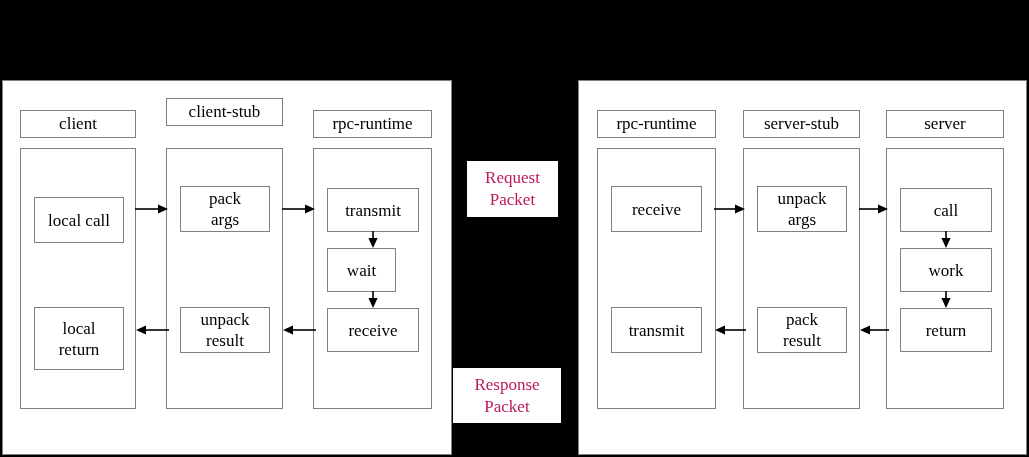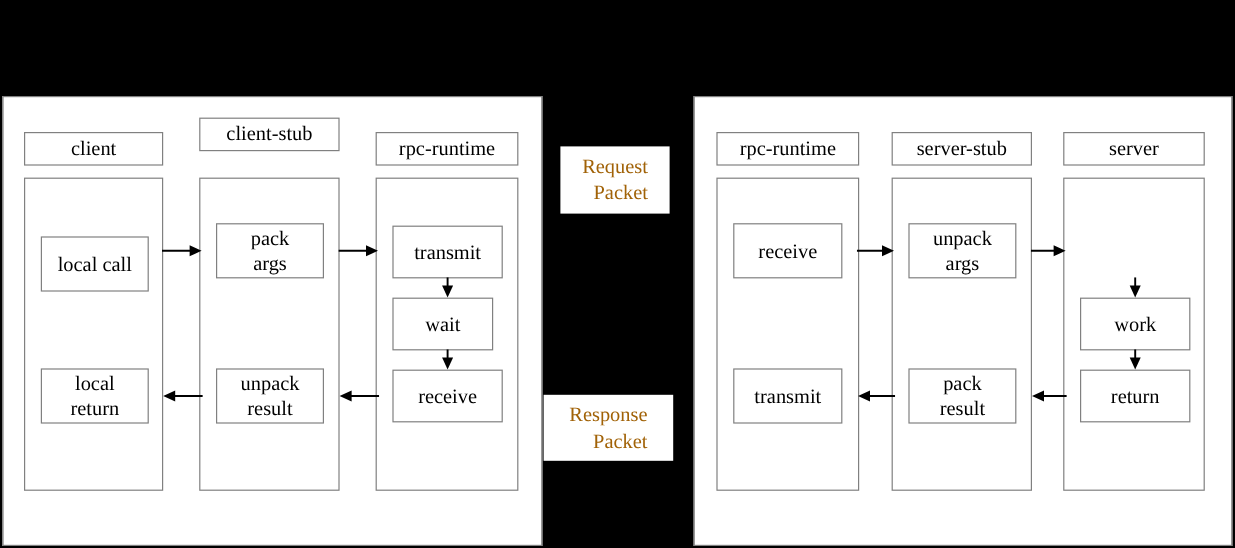--- a/index.html
+++ b/index.html
@@ -64,24 +64,25 @@
   }
 
   
   .packet {
     position: absolute;
     background: #ffffff;
     box-sizing: border-box;
     display: flex;
     align-items: center;
     justify-content: center;
-    text-align: right;
+    text-align: center;
     font-size: 17px;
     line-height: 22px;
-    color: #a16207;
+    color: #be185d;
+    margin-top: 39px;
   }
 
   
   .arrow { position: absolute; }
   .arrow svg { display: block; }
 </style>
 </head>
 <body>
 
 <div id="screen">
@@ -92,21 +93,21 @@
     <div class="col-header" style="left:163px; top:17px; width:117px;">client-stub</div>
     <div class="col-header" style="left:310px; top:29px; width:119px;">rpc-runtime</div>
 
     <div class="col-body" style="left:17px; top:67px; width:116px; height:261px;"></div>
     <div class="col-body" style="left:163px; top:67px; width:117px; height:261px;"></div>
     <div class="col-body" style="left:310px; top:67px; width:119px; height:261px;"></div>
 
     <div class="step" style="left:31px; top:105px; width:90px; height:46px;margin-top:11px;">
       <span>local call</span>
     </div>
-    <div class="step" style="left:31px; top:226px; width:90px; height:46px;">
+    <div class="step" style="left:31px; top:226px; width:90px; height:63px;">
       <span>
         <span>local</span><br>
         <span>return</span>
       </span>
     </div>
 
     <div class="step" style="left:177px; top:105px; width:90px; height:46px;">
       <span>
         <span>pack</span><br>
         <span>args</span>
@@ -115,21 +116,21 @@
     <div class="step" style="left:177px; top:226px; width:90px; height:46px;">
       <span>
         <span>unpack</span><br>
         <span>result</span>
       </span>
     </div>
 
     <div class="step" style="left:324px; top:107px; width:92px; height:44px;">
       <span>transmit</span>
     </div>
-    <div class="step" style="left:324px; top:167px; width:84px; height:44px;">
+    <div class="step" style="left:324px; top:167px; width:69px; height:44px;">
       <span>wait</span>
     </div>
     <div class="step" style="left:324px; top:227px; width:92px; height:44px;">
       <span>receive</span>
     </div>
 
     <div class="arrow" style="left:132px; top:120px;">
       <svg width="34" height="16" viewBox="0 0 34 16">
         <line x1="0" y1="8" x2="25" y2="8" stroke="#000000" stroke-width="1.6"></line>
         <polygon points="33,8 23,3.4 23,12.6" fill="#000000"></polygon>
@@ -208,20 +209,23 @@
         <span>args</span>
       </span>
     </div>
     <div class="step" style="left:178px; top:226px; width:90px; height:46px;">
       <span>
         <span>pack</span><br>
         <span>result</span>
       </span>
     </div>
 
+    <div class="step" style="left:321px; top:107px; width:92px; height:44px;">
+      <span>call</span>
+    </div>
     <div class="step" style="left:321px; top:167px; width:92px; height:44px;">
       <span>work</span>
     </div>
     <div class="step" style="left:321px; top:227px; width:92px; height:44px;">
       <span>return</span>
     </div>
 
     <div class="arrow" style="left:135px; top:120px;">
       <svg width="32" height="16" viewBox="0 0 32 16">
         <line x1="0" y1="8" x2="23" y2="8" stroke="#000000" stroke-width="1.6"></line>

